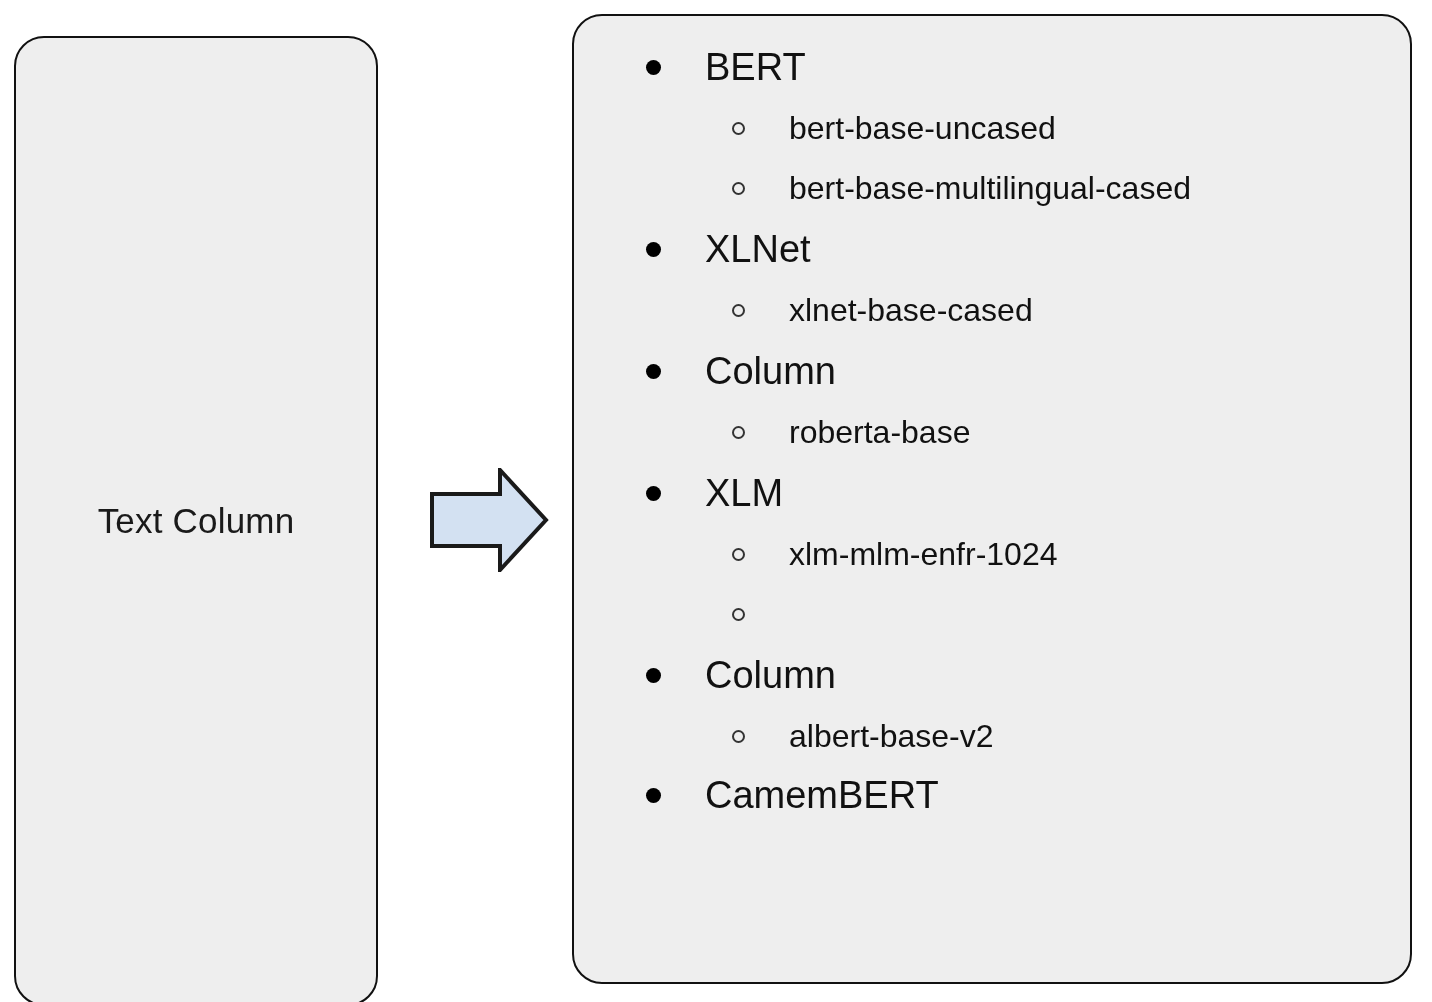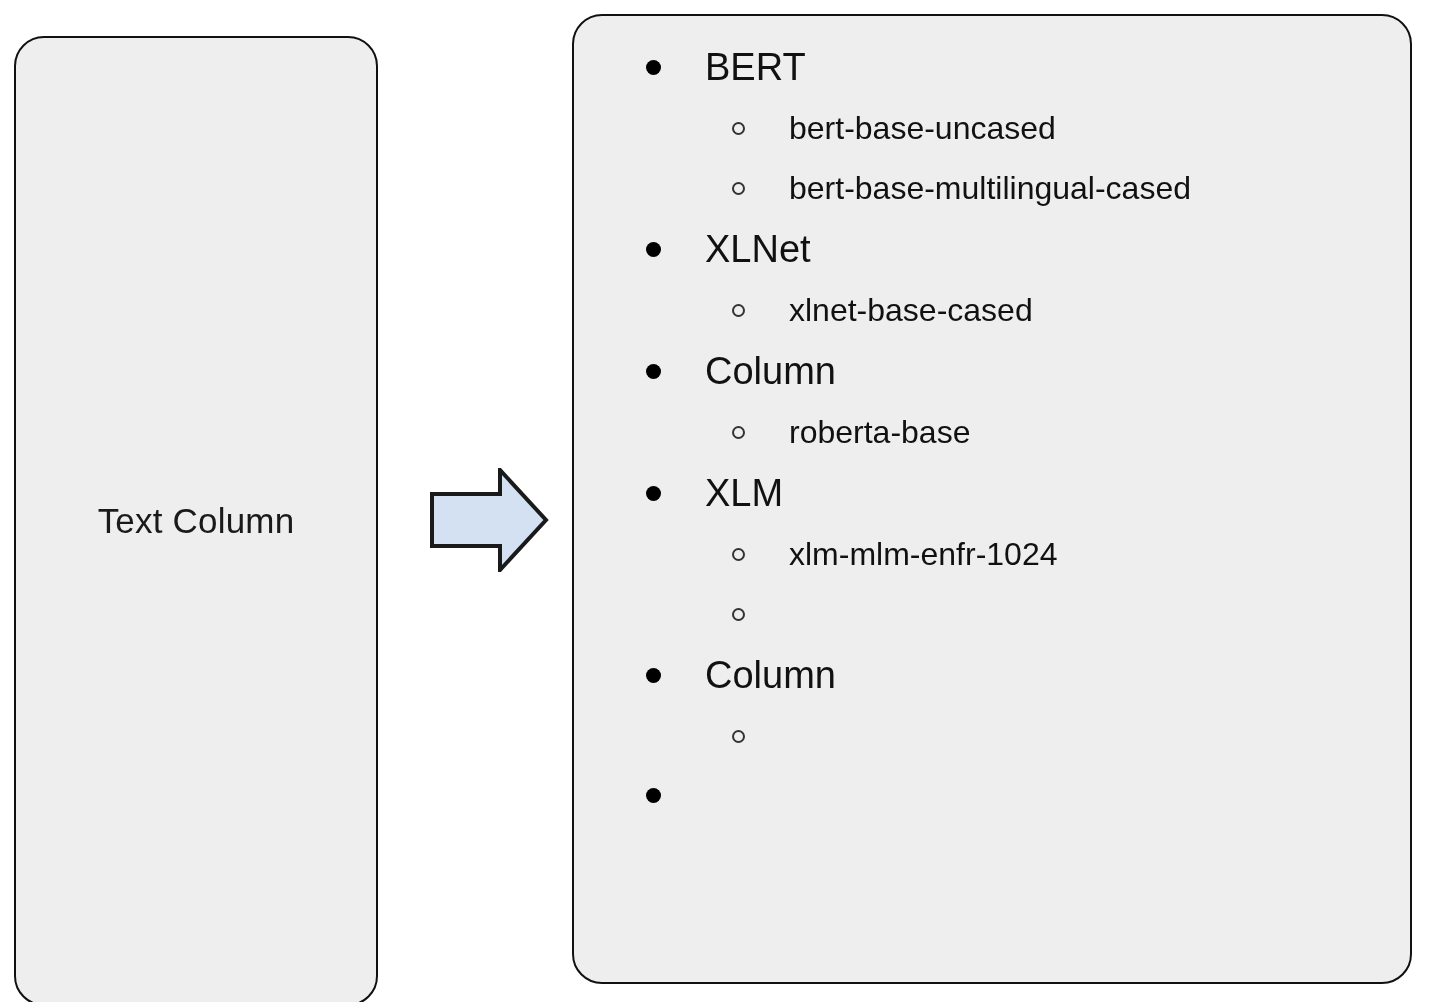--- a/index.html
+++ b/index.html
@@ -225,23 +225,25 @@
             <span class="l2-bullet"></span>
           </div>
         </div>
         <div class="group">
           <div class="l1-row">
             <span class="l1-bullet"></span>
             <span class="l1-text">Column</span>
           </div>
           <div class="l2-row">
             <span class="l2-bullet"></span>
+            <span class="l2-text">albert-base-v2</span>
           </div>
         </div>
         <div class="group tight">
           <div class="l1-row">
             <span class="l1-bullet"></span>
+            <span class="l1-text">CamemBERT</span>
           </div>
         </div>
       </div>
   </div>
 
 </div>
 
 </body></html>

